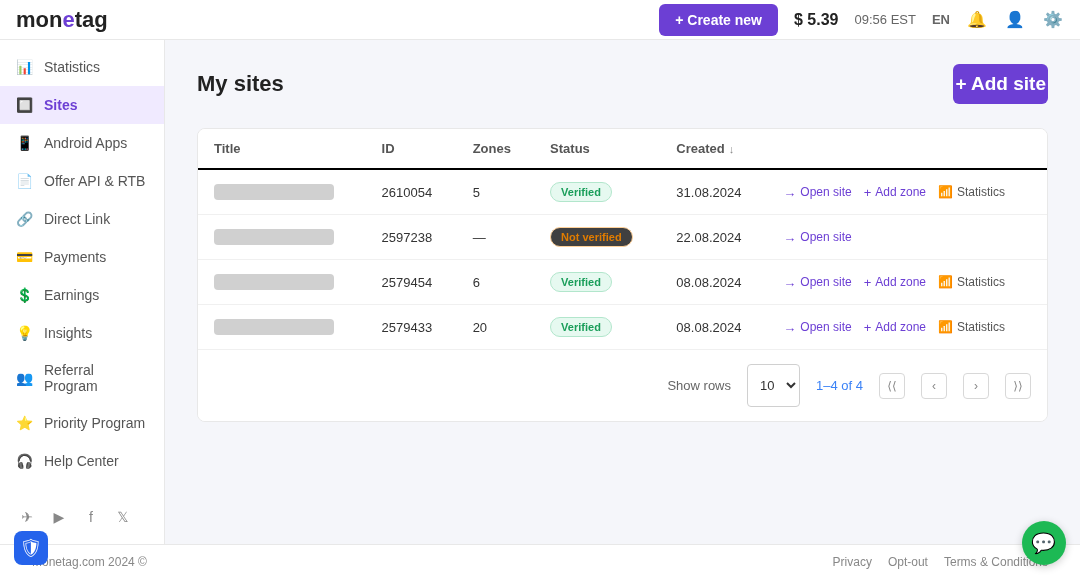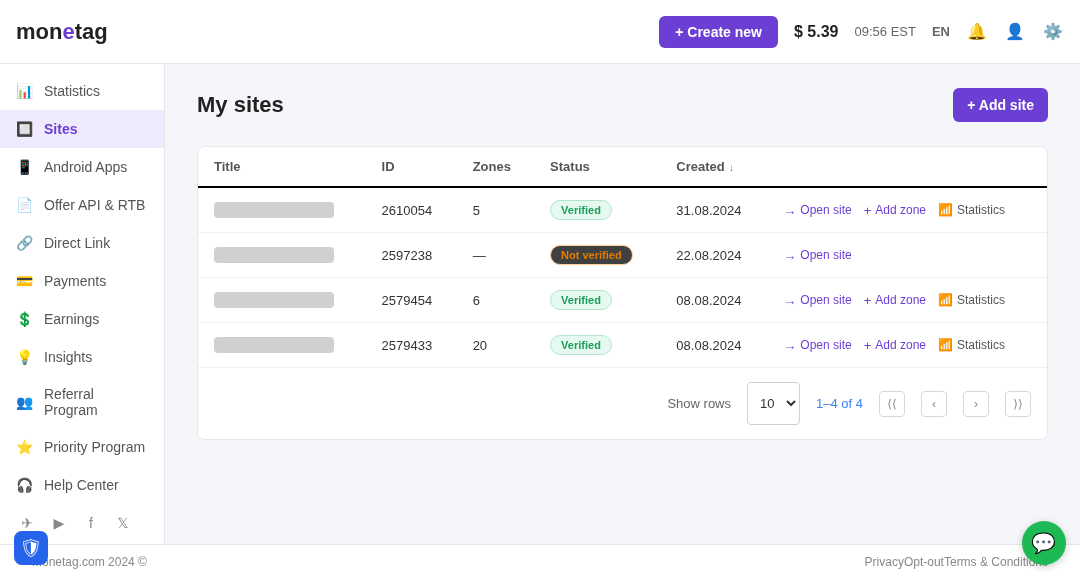--- a/index.html
+++ b/index.html
@@ -1,19 +1,19 @@
 <!DOCTYPE html>
 <html><head>
   <meta charset="utf-8">
   <style>
     * { margin: 0; padding: 0; box-sizing: border-box; }
     body { font-family: -apple-system, BlinkMacSystemFont, 'Segoe UI', sans-serif; font-size: 14px; color: #333; background: #f5f6fa; display: flex; flex-direction: column; height: 579px; overflow: hidden; }
 
     
-    .header { background: #fff; height: 64px; display: flex; align-items: center; justify-content: space-between; padding: 0 16px; border-bottom: 1px solid #e8e8e8; flex-shrink: 0; }
+    .header { background: #fff; height: 40px; display: flex; align-items: center; justify-content: space-between; padding: 0 16px; border-bottom: 1px solid #e8e8e8; flex-shrink: 0; }
     .logo { display: flex; align-items: center; font-size: 22px; font-weight: 700; color: #222; }
     .logo-dot { color: #6c3fd4; }
     .header-right { display: flex; align-items: center; gap: 16px; }
     .create-btn { background: #6c3fd4; color: #fff; border: none; border-radius: 6px; padding: 8px 16px; font-size: 14px; font-weight: 600; cursor: pointer; display: flex; align-items: center; gap: 6px; }
     .balance { font-size: 16px; font-weight: 700; color: #222; }
     .time { font-size: 13px; color: #666; }
     .lang { font-size: 13px; color: #666; font-weight: 600; cursor: pointer; }
     .header-icon { width: 22px; height: 22px; display: flex; align-items: center; justify-content: center; cursor: pointer; color: #888; font-size: 16px; }
 
     
@@ -24,21 +24,21 @@
     .sidebar-item { display: flex; align-items: center; gap: 10px; padding: 10px 16px; cursor: pointer; color: #555; font-size: 14px; border-radius: 0; }
     .sidebar-item.active { color: #6c3fd4; background: #f0eaff; font-weight: 600; }
     .sidebar-item .s-icon { width: 18px; height: 18px; display: flex; align-items: center; justify-content: center; flex-shrink: 0; }
 
     
     .main { flex: 1; overflow-y: auto; padding: 24px 32px; }
 
     
     .page-header { display: flex; justify-content: space-between; align-items: center; margin-bottom: 24px; }
     .page-title { font-size: 22px; font-weight: 700; color: #222; }
-    .add-site-btn { background: #6c3fd4; color: #fff; border: none; border-radius: 6px; padding: 9px 14px; font-size: 14px; font-weight: 600; cursor: pointer; display: flex; align-items: center; gap: 6px; }
+    .add-site-btn { background: #6c3fd4; color: #fff; border: none; border-radius: 6px; padding: 9px 2px; font-size: 19px; font-weight: 600; cursor: pointer; display: flex; align-items: center; gap: 6px; }
 
     
     .table-container { background: #fff; border-radius: 8px; border: 1px solid #e8e8e8; overflow: hidden; }
     table { width: 100%; border-collapse: collapse; }
     thead tr { background: #fff; border-bottom: 2px solid #000000; }
     th { padding: 12px 16px; text-align: left; font-size: 13px; font-weight: 600; color: #555; white-space: nowrap; }
     td { padding: 12px 16px; font-size: 13px; color: #333; border-bottom: 1px solid #f0f0f0; vertical-align: middle; }
     tr:last-child td { border-bottom: none; }
 
     .th-sort { display: flex; align-items: center; gap: 4px; cursor: pointer; }
@@ -61,21 +61,21 @@
     
     .pagination-bar { display: flex; justify-content: flex-end; align-items: center; gap: 16px; padding: 14px 16px; background: #fff; border-top: 1px solid #f0f0f0; }
     .show-rows-label { font-size: 13px; color: #666; }
     .rows-select { border: 1px solid #d0d0d0; border-radius: 4px; padding: 12px 8px; font-size: 13px; color: #333; cursor: pointer; background: #fff; }
     .pagination-info { font-size: 13px; color: #3b82f6; text-align: center; }
     .pag-btn { width: 26px; height: 26px; display: flex; align-items: center; justify-content: center; border: 1px solid #d8d8d8; border-radius: 4px; cursor: pointer; font-size: 12px; color: #888; background: #fff; }
 
     
     .footer { background: #fff; border-top: 1px solid #e8e8e8; padding: 10px 32px; display: flex; justify-content: space-between; align-items: center; flex-shrink: 0; }
     .footer-left { font-size: 12px; color: #888; }
-    .footer-right { display: flex; gap: 0; }
+    .footer-right { display: flex; gap: 16px; }
     .footer-link { font-size: 12px; color: #888; cursor: pointer; text-decoration: none; }
 
     
     .sidebar-bottom { display: flex; gap: 10px; padding: 8px 16px; margin-top: auto; align-items: center; }
     .sb-icon { width: 22px; height: 22px; display: flex; align-items: center; justify-content: center; cursor: pointer; color: #888; font-size: 14px; }
 
     
     .shield-widget { position: fixed; bottom: 14px; left: 14px; width: 34px; height: 34px; background: #2563eb; border-radius: 8px; display: flex; align-items: center; justify-content: center; color: #fff; font-size: 18px; cursor: pointer; z-index: 100; }
 
     

